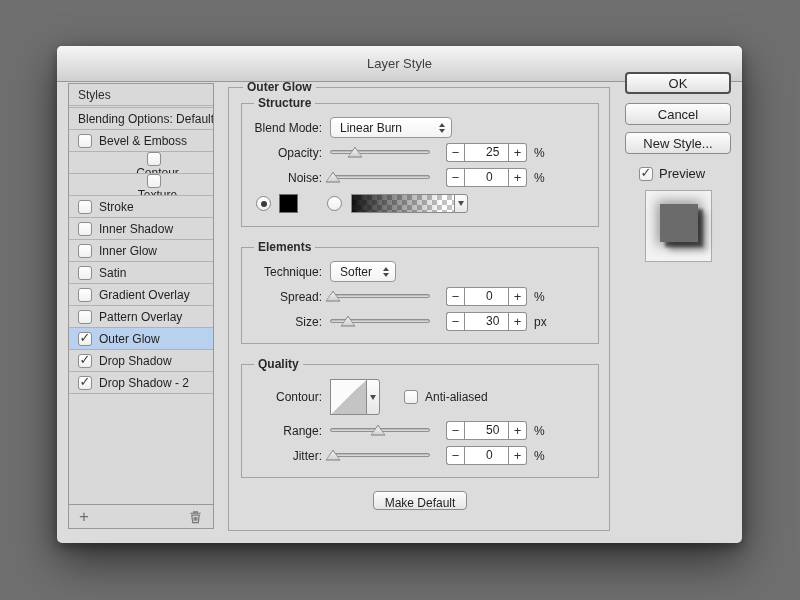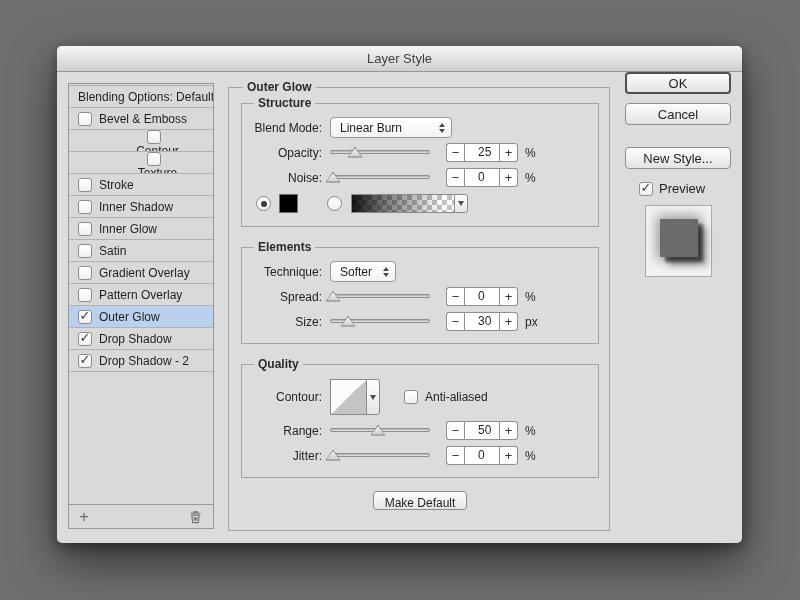--- a/index.html
+++ b/index.html
@@ -9,21 +9,21 @@
     font-family:"Liberation Sans", sans-serif;
     font-size:12px; color:#1f1f1f;
     position:relative; overflow:hidden;
   }
   .dialog {
     position:absolute; left:57px; top:46px; width:685px; height:497px;
     background:#dcdcdc; border-radius:5px;
     box-shadow:0 18px 45px rgba(0,0,0,.55), 0 4px 12px rgba(0,0,0,.35);
   }
   .titlebar {
-    height:26px; border-radius:5px 5px 0 0;
+    height:36px; border-radius:5px 5px 0 0;
     background:linear-gradient(#f6f6f6,#cfcfcf);
     border-bottom:1px solid #979797;
     display:flex; align-items:center; justify-content:center;
     font-size:13px; color:#3f3f3f;
   }
   
   .sidebar {
     position:absolute; left:11px; top:37px; width:146px; height:446px;
     background:#d9d9d9; border:1px solid #989898;
   }
@@ -93,21 +93,21 @@
   }
   
   .stepper { display:flex; margin-left:16px; height:19px; flex:0 0 auto; }
   .step, .stepval { background:#fff; border:1px solid #8f8f8f; }
   .step {
     width:18px; font-size:13px; color:#333; line-height:17px; text-align:center;
     padding:0; font-family:"Liberation Sans", sans-serif;
   }
   .step.minus { border-radius:3px 0 0 3px; border-right:none; }
   .step.plus  { border-radius:0 3px 3px 0; border-left:none; }
-  .stepval { width:36px; padding:0 0 0 13px; line-height:17px; }
+  .stepval { width:45px; padding:0 0 0 21px; line-height:17px; }
   .unit { margin-left:7px; }
   
   .color-row { padding-left:6px; height:27px; }
   .radio {
     width:15px; height:15px; border-radius:50%;
     background:linear-gradient(#ffffff,#efefef); border:1px solid #878787;
     display:flex; align-items:center; justify-content:center; flex:0 0 auto;
   }
   .radio .dot { width:6px; height:6px; border-radius:50%; background:#3a3a3a; display:none; }
   .radio.on .dot { display:block; }
@@ -140,21 +140,21 @@
   .panel-btnrow { display:flex; justify-content:center; gap:11px; margin-top:6px; }
   .btn {
     font-family:"Liberation Sans", sans-serif; font-size:12px; color:#1f1f1f;
     background:linear-gradient(#fdfdfd,#e5e5e5);
     border:1px solid #8c8c8c; border-radius:4px;
     height:19px; padding:4px 11px;
   }
   
   .actions { position:absolute; left:568px; top:26px; width:108px; }
   .act-btn {
-    display:block; width:106px; height:22px; margin-bottom:22px;
+    display:block; width:106px; height:22px; margin-bottom:7px;
     font-family:"Liberation Sans", sans-serif; font-size:13px; color:#1f1f1f;
     background:linear-gradient(#fdfdfd,#e3e3e3);
     border:1px solid #8c8c8c; border-radius:4px;
   }
   .act-btn.default { border:2px solid #4f4f4f; margin-bottom:9px; font-weight:normal; }
   .act-btn.newstyle { margin-bottom:12px; }
   .preview-wrap { display:flex; align-items:center; margin-left:14px; font-size:13px; }
   .preview-wrap .cb { margin-right:6px; }
   .preview-box {
     margin:9px 0 0 20px; width:67px; height:72px;
@@ -168,20 +168,23 @@
 </style>
 </head>
 <body>
 
 <div class="dialog">
   <div class="titlebar">
     <span>Layer Style</span>
   </div>
 
   <div class="sidebar">
+    <div class="srow header">
+      <span>Styles</span>
+    </div>
     <div class="sgap"></div>
     <div class="srow">
       <span>Blending Options: Default</span>
     </div>
 
     <div class="srow">
       <span class="cb"></span>
       <span>Bevel &amp; Emboss</span>
     </div>
     <div class="srow indent">

